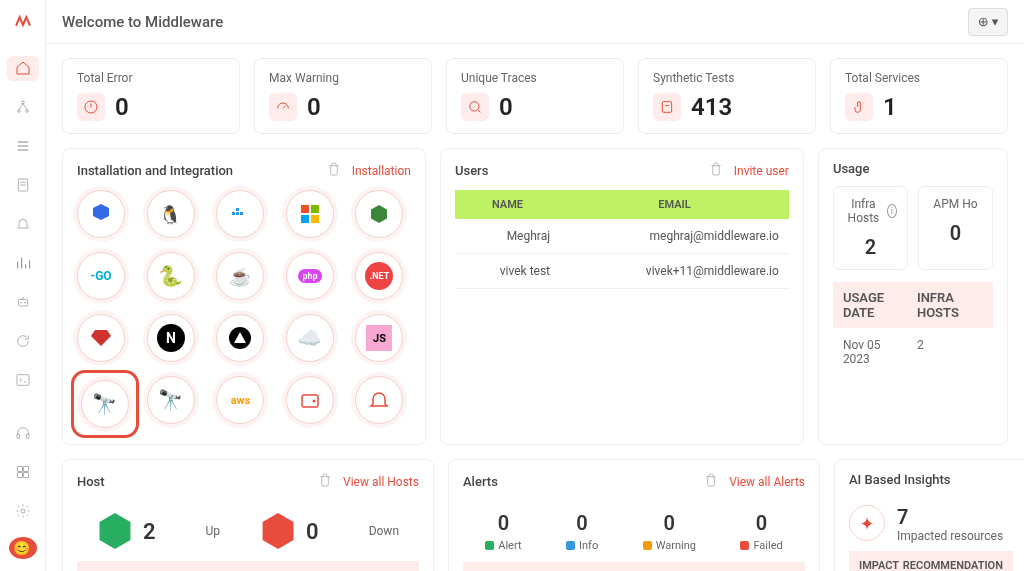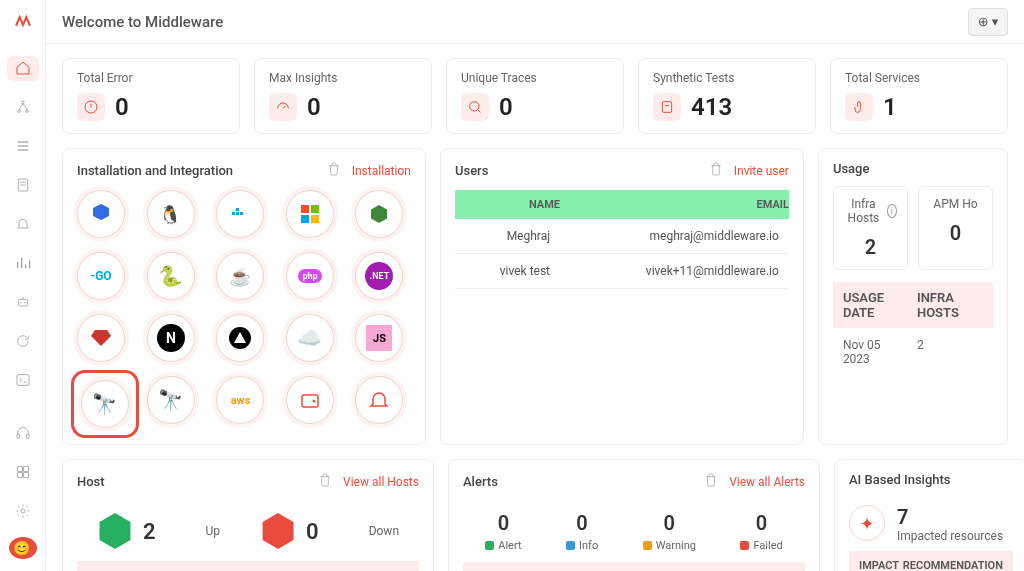--- a/index.html
+++ b/index.html
@@ -26,21 +26,21 @@
 .panel { position: relative; }
 .panel-header { display: flex; align-items: center; justify-content: space-between; margin-bottom: 10px; }
 .panel-title { font-size: 13px; color: #444; font-weight: 500; }
 .panel-actions { display: flex; align-items: center; gap: 10px; }
 .panel-link { color: #e74c3c; font-size: 12px; cursor: pointer; }
 .trash-icon { color: #999; cursor: pointer; }
 .integration-grid { display: grid; grid-template-columns: repeat(5, 1fr); gap: 14px; }
 .integ-circle { width: 48px; height: 48px; border-radius: 50%; border: 1px solid #f5d0cc; background: #fff; display: flex; align-items: center; justify-content: center; cursor: pointer; box-shadow: 0 0 0 4px #fdf3f2; font-size: 18px; position: relative; }
 .integ-highlighted { outline: 3px solid #e74c3c; outline-offset: 3px; border-radius: 8px; padding: 4px; }
 .table { width: 100%; border-collapse: collapse; }
-.table thead th { background: #86efac; text-align: right; padding: 8px 0; font-size: 11px; color: #555; font-weight: 600; }
+.table thead th { background: #bef264; text-align: center; padding: 8px 0; font-size: 11px; color: #555; font-weight: 600; }
 .table tbody td { padding: 10px; border-bottom: 1px solid #f0f0f0; font-size: 12px; color: #555; text-align: right; }
 .usage-stats { display: flex; gap: 10px; margin-bottom: 12px; }
 .usage-box { flex: 1; border: 1px solid #eee; border-radius: 6px; padding: 10px; text-align: center; }
 .usage-box-label { font-size: 12px; color: #666; margin-bottom: 10px; display:flex; align-items:center; justify-content:center; gap:4px;}
 .usage-box-value { font-size: 20px; font-weight: 600; }
 .usage-table-head { display: flex; background: #fdecea; padding: 8px 10px; font-size: 13px; font-weight: 600; color: #555; gap:8px;}
 .usage-table-row { display: flex; padding: 10px; font-size: 12px; color: #666; gap:8px;}
 .host-stats { display: flex; align-items: center; justify-content: space-around; padding: 12px 0; }
 .hex { width: 36px; height: 36px; clip-path: polygon(50% 0%, 93% 25%, 93% 75%, 50% 100%, 7% 75%, 7% 25%); }
 .hex.green { background: #27ae60; }
@@ -170,21 +170,21 @@
               <div class="stat-icon">
                 <svg viewBox="0 0 24 24">
                   <circle cx="12" cy="12" r="9" stroke="currentColor" fill="none" stroke-width="1.5"></circle>
                   <path d="M12 7v6M12 16h.01" stroke="currentColor" stroke-width="1.5"></path>
                 </svg>
               </div>
               <div class="stat-value">0</div>
             </div>
         </div>
         <div class="card stat-card">
-          <div class="stat-label">Max Insights</div>
+          <div class="stat-label">Max Warning</div>
           <div class="stat-body">
               <div class="stat-icon">
                 <svg viewBox="0 0 24 24">
                   <path d="M4 14a8 8 0 0 1 16 0" stroke="currentColor" fill="none" stroke-width="1.5"></path>
                   <path d="M12 14l4-4" stroke="currentColor" stroke-width="1.5"></path>
                 </svg>
               </div>
               <div class="stat-value">0</div>
             </div>
         </div>
@@ -270,21 +270,21 @@
             <div class="integ-circle">
                 <span style="font-size:20px">🐍</span>
               </div>
             <div class="integ-circle">
                 <span style="font-size:18px">☕</span>
               </div>
             <div class="integ-circle">
                 <span style="background:#d946ef;color:#fff;border-radius:10px;padding:2px 4px;font-size:9px;font-weight:bold">php</span>
               </div>
             <div class="integ-circle">
-                <span style="background:#a21caf;color:#fff;border-radius:50%;width:28px;height:28px;display:flex;align-items:center;justify-content:center;font-size:9px;font-weight:bold">.NET</span>
+                <span style="background:#ef4444;color:#fff;border-radius:50%;width:28px;height:28px;display:flex;align-items:center;justify-content:center;font-size:9px;font-weight:bold">.NET</span>
               </div>
             <div class="integ-circle">
                 <svg viewBox="0 0 24 24">
                   <path d="M6 4h12l4 6-10 10L2 10z" fill="#cc342d"></path>
                 </svg>
               </div>
             <div class="integ-circle">
                 <span style="background:#000;color:#fff;border-radius:50%;width:28px;height:28px;display:flex;align-items:center;justify-content:center;font-size:14px;font-weight:bold">N</span>
               </div>
             <div class="integ-circle">

